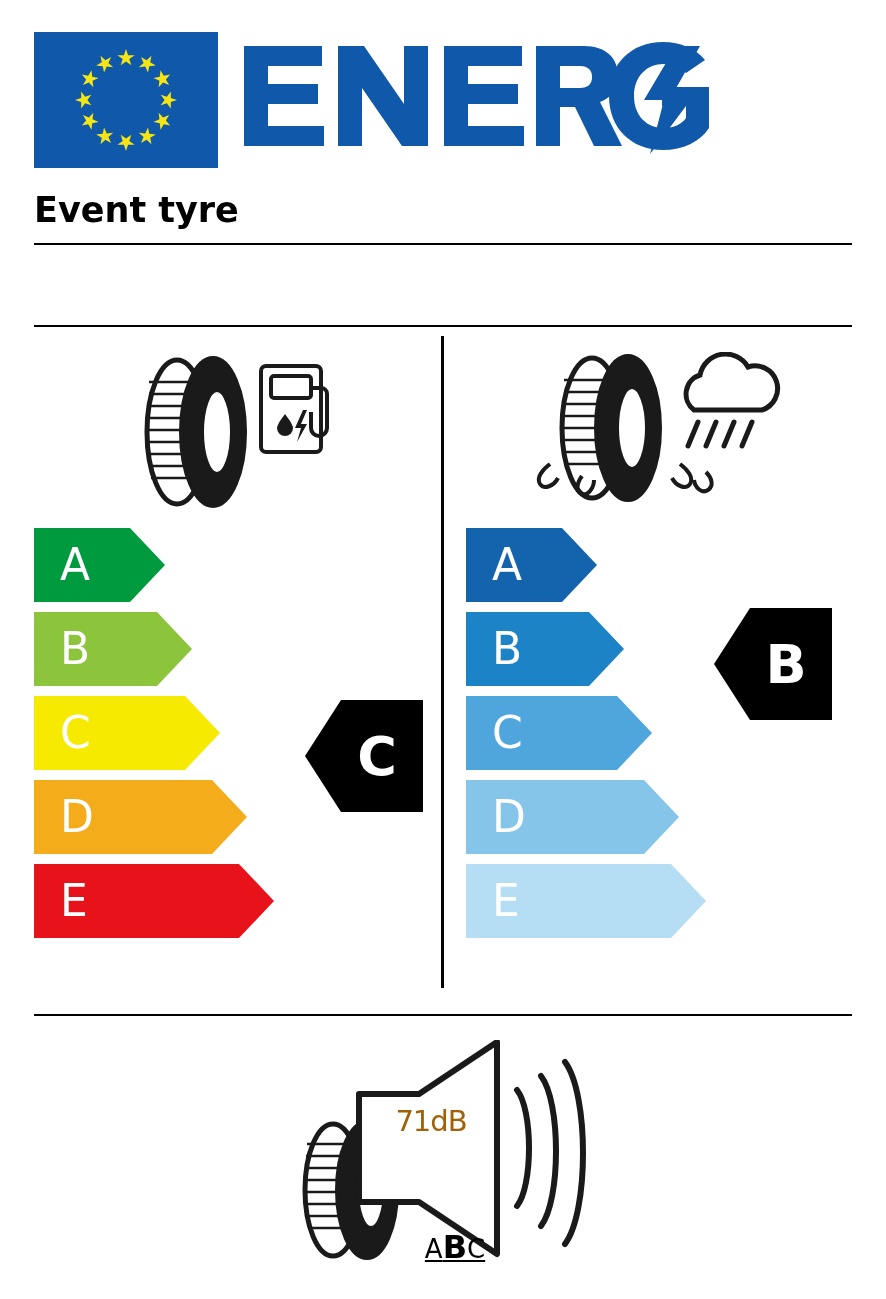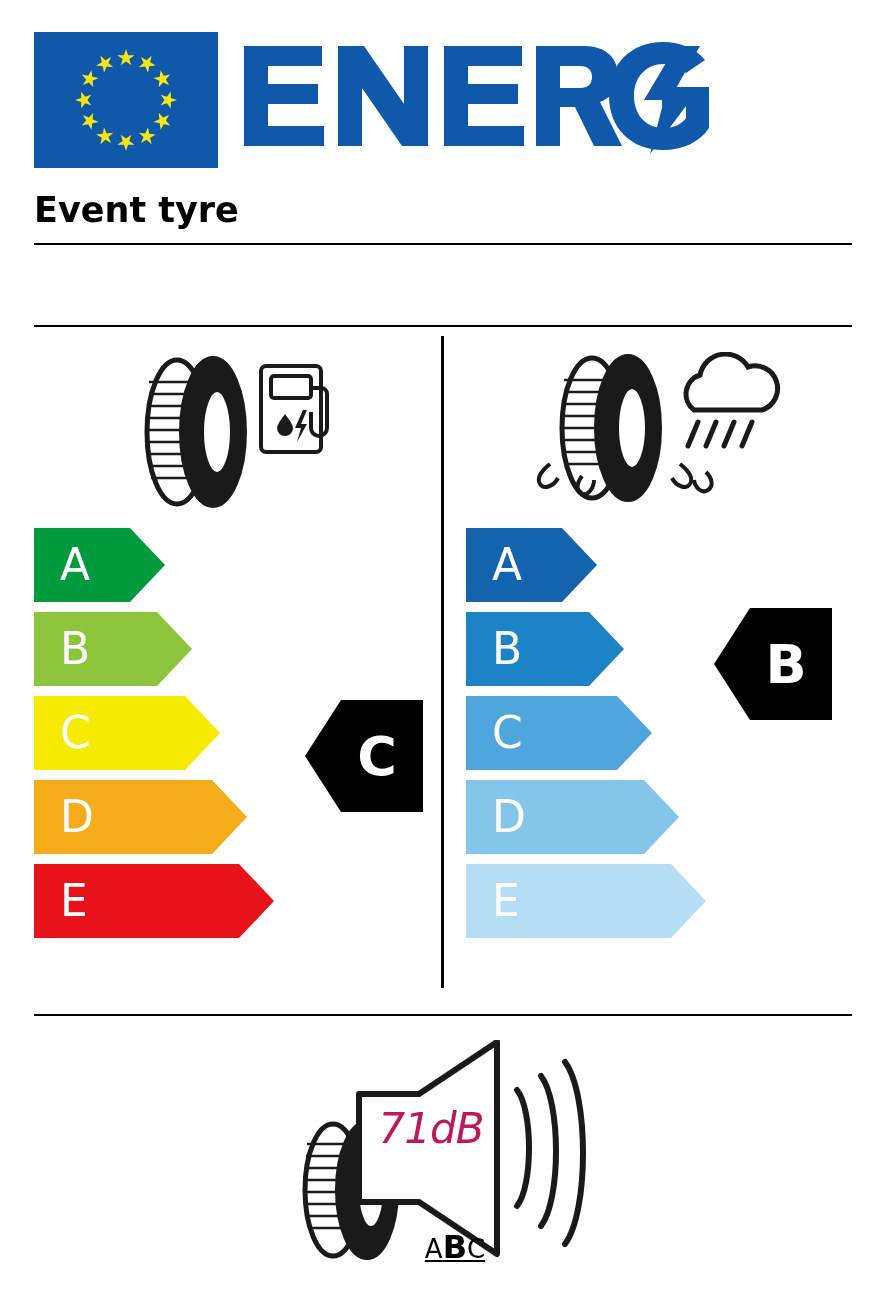--- a/index.html
+++ b/index.html
@@ -150,24 +150,23 @@
     font-weight: bold;
   }
 
   
   .noise-db-text {
     position: absolute;
     left: 372px;
     top: 1104px;
     width: 118px;
     text-align: center;
-    font-size: 42px;
-    color: #be185d;
+    font-size: 29px;
+    color: #a16207;
     letter-spacing: -1px;
-    font-style: italic;
   }
   .noise-classes {
     position: absolute;
     left: 410px;
     top: 1228px;
     width: 90px;
     text-align: center;
     font-size: 26px;
     color: #000;
     white-space: nowrap;

